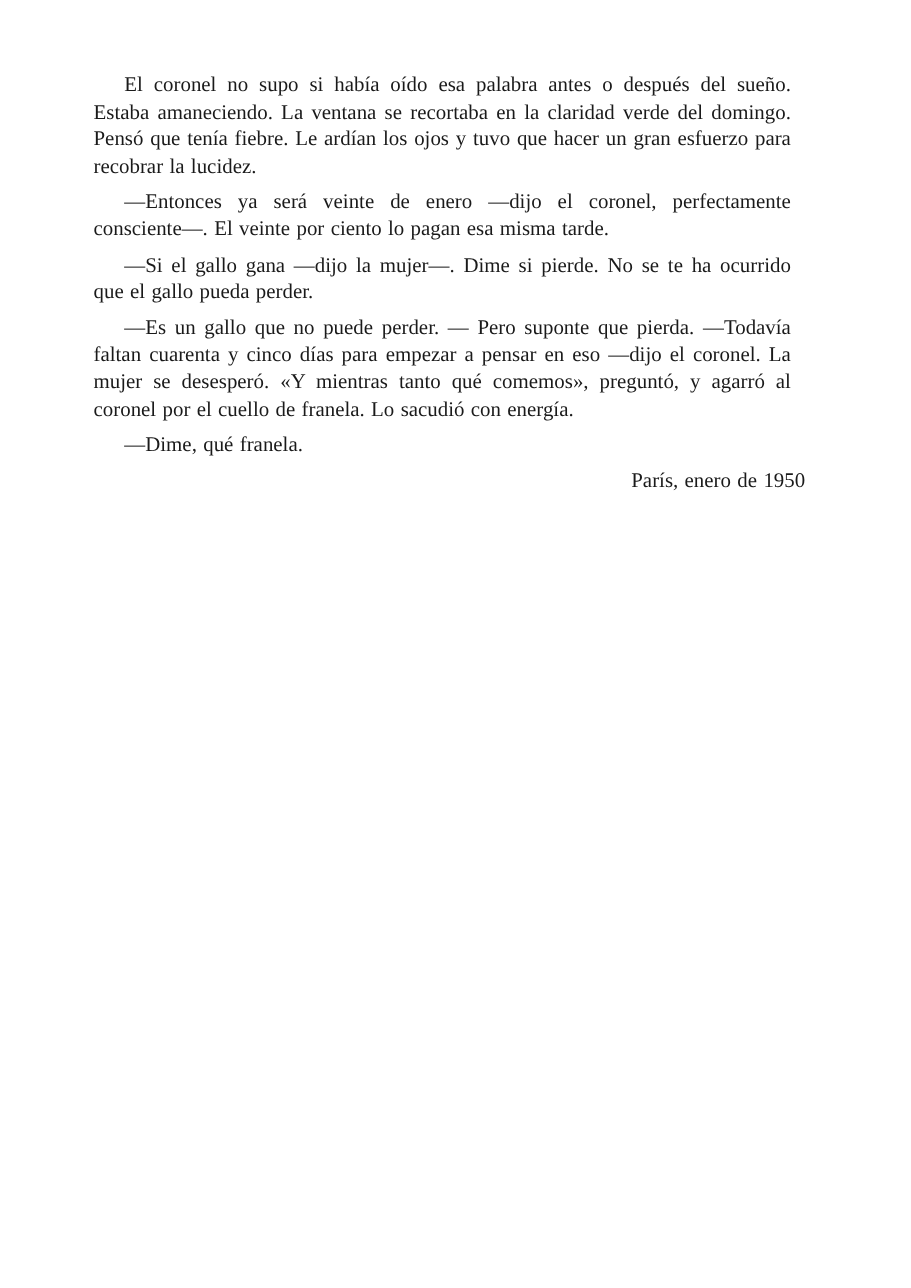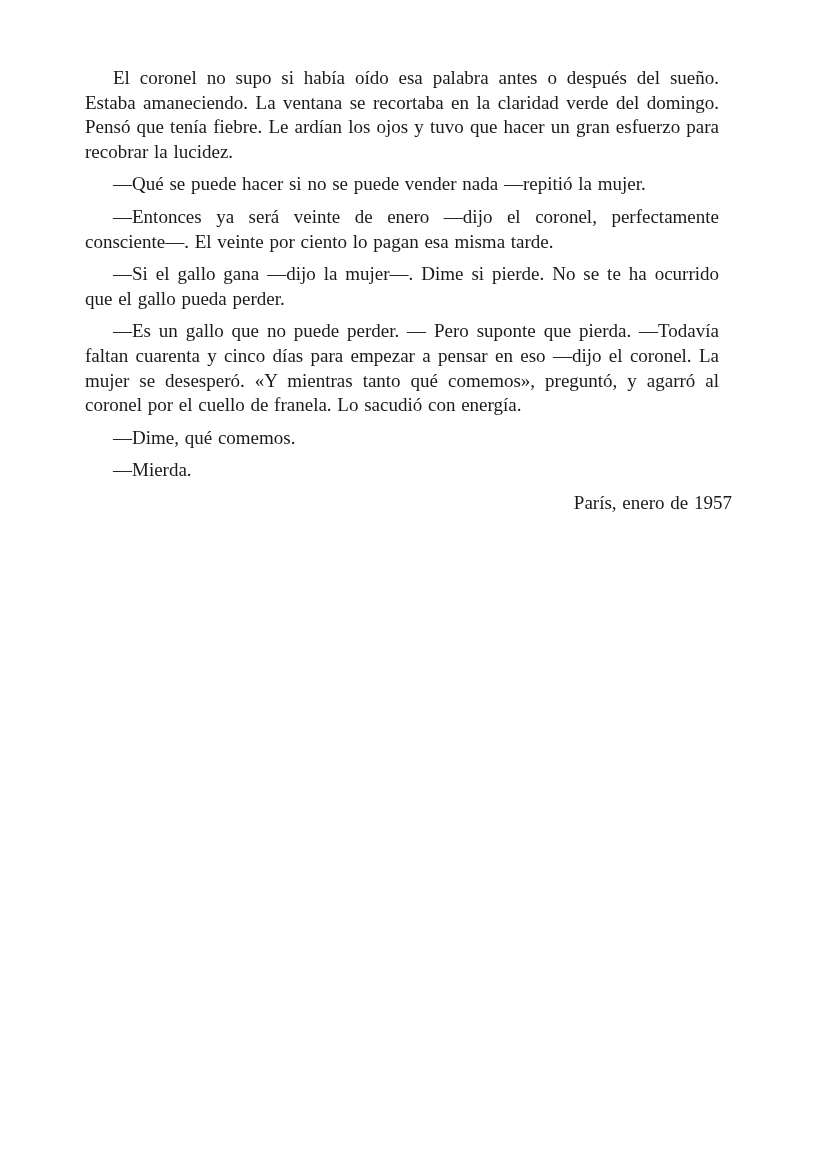--- a/index.html
+++ b/index.html
@@ -36,20 +36,18 @@
       line-height: 24.6px;
       text-align: right;
       text-indent: 0;
     }
   </style>
 </head>
 <body>
 
 <div class="text-block">
   <p class="para">El coronel no supo si había oído esa palabra antes o después del sueño. Estaba amaneciendo. La ventana se recortaba en la claridad verde del domingo. Pensó que tenía fiebre. Le ardían los ojos y tuvo que hacer un gran esfuerzo para recobrar la lucidez.</p>
-  <p class="para">—Qué se puede hacer si no se puede vender nada —repitió la mujer.</p>
   <p class="para">—Entonces ya será veinte de enero —dijo el coronel, perfectamente consciente—. El veinte por ciento lo pagan esa misma tarde.</p>
   <p class="para">—Si el gallo gana —dijo la mujer—. Dime si pierde. No se te ha ocurrido que el gallo pueda perder.</p>
   <p class="para">—Es un gallo que no puede perder. — Pero suponte que pierda. —Todavía faltan cuarenta y cinco días para empezar a pensar en eso —dijo el coronel. La mujer se desesperó. «Y mientras tanto qué comemos», preguntó, y agarró al coronel por el cuello de franela. Lo sacudió con energía.</p>
-  <p class="para">—Dime, qué comemos.</p>
-  <p class="para">—Mierda.</p>
-  <p class="para dateline">París, enero de 1957</p>
+  <p class="para">—Dime, qué franela.</p>
+  <p class="para dateline">París, enero de 1950</p>
 </div>
 
 </body></html>

